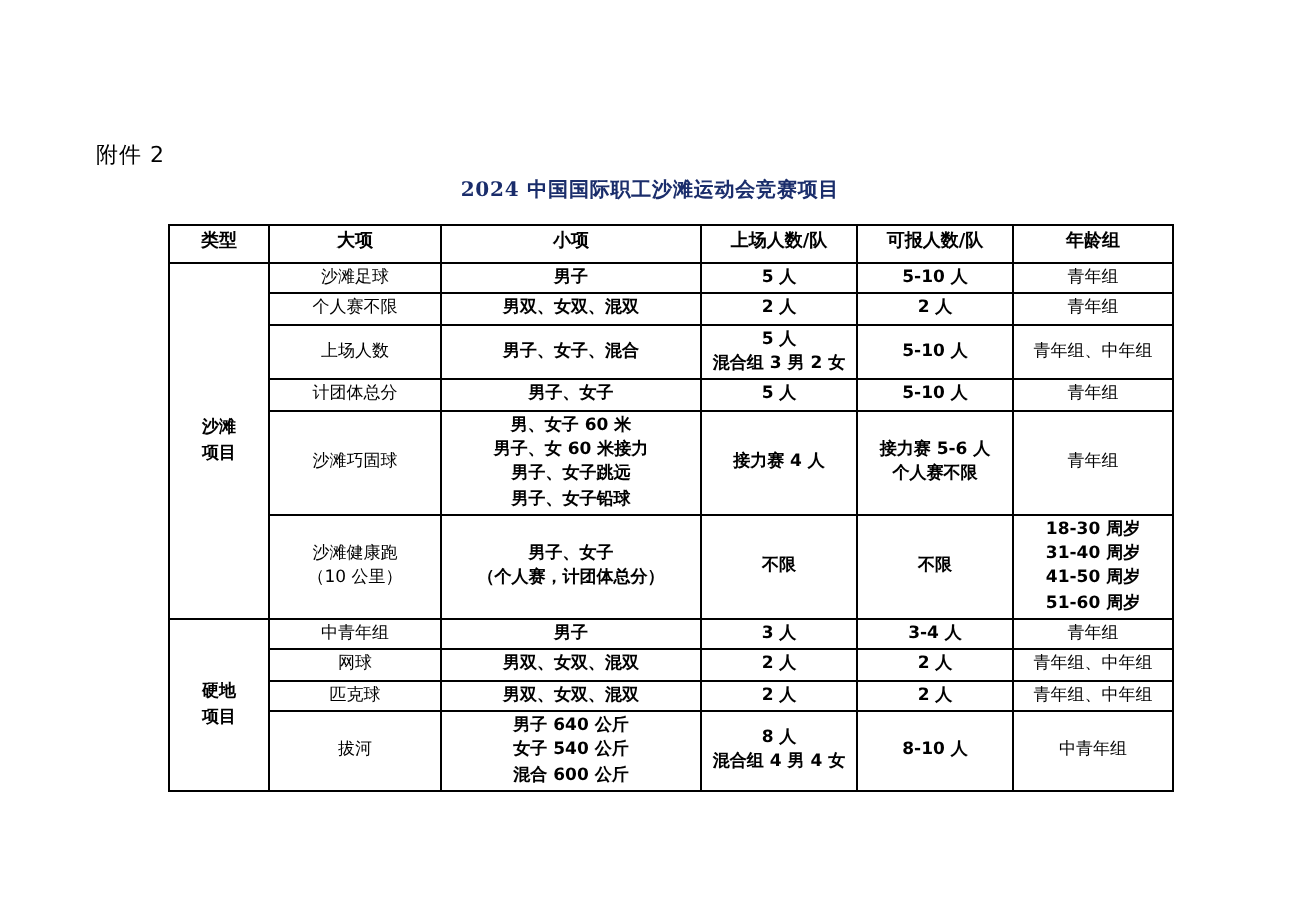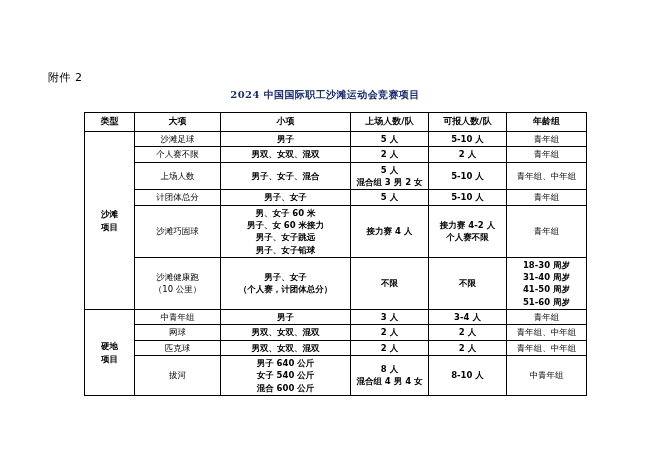--- a/index.html
+++ b/index.html
@@ -149,21 +149,21 @@
         <td class="blackcell multi">5-10 人</td>
         <td class="green multi">青年组</td>
       </tr>
       <tr>
         <td class="green multi">沙滩巧固球</td>
         <td class="blackcell multi">男、女子 60 米
 男子、女 60 米接力
 男子、女子跳远
 男子、女子铅球</td>
         <td class="blackcell multi">接力赛 4 人</td>
-        <td class="blackcell multi">接力赛 4-2 人
+        <td class="blackcell multi">接力赛 5-6 人
 个人赛不限</td>
         <td class="green multi">青年组</td>
       </tr>
       <tr>
         <td class="green multi">沙滩健康跑
 （10 公里）</td>
         <td class="blackcell multi">男子、女子
 （个人赛，计团体总分）</td>
         <td class="blackcell multi">不限</td>
         <td class="blackcell multi">不限</td>

